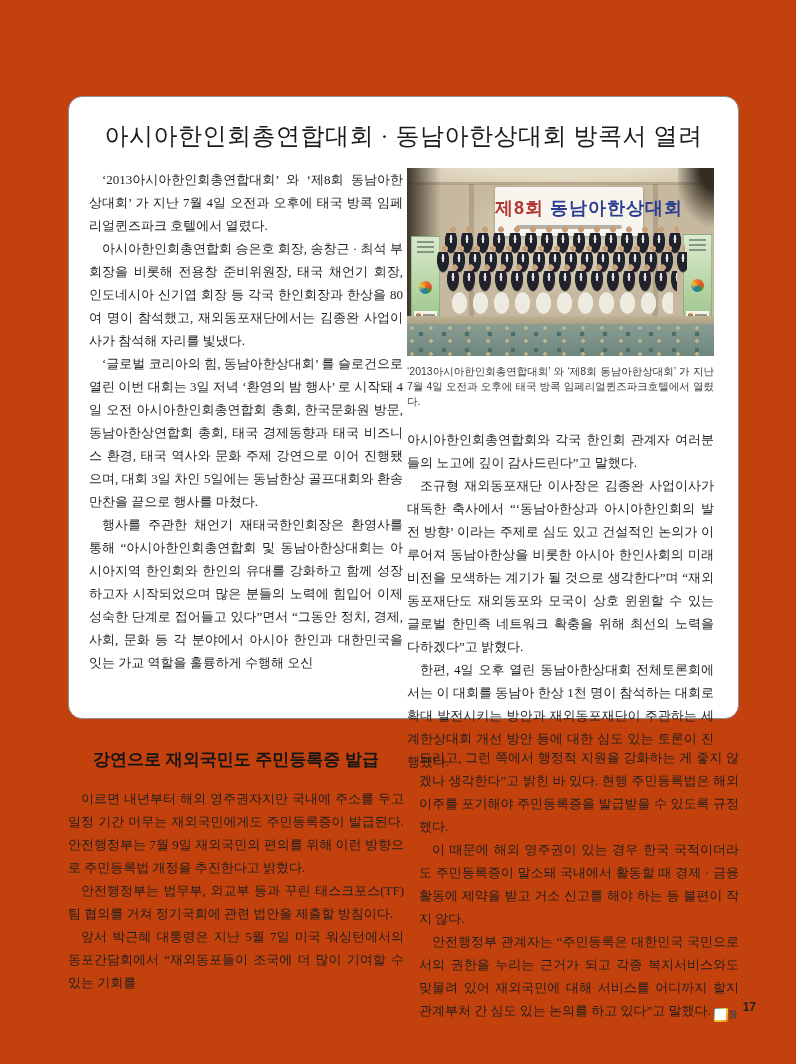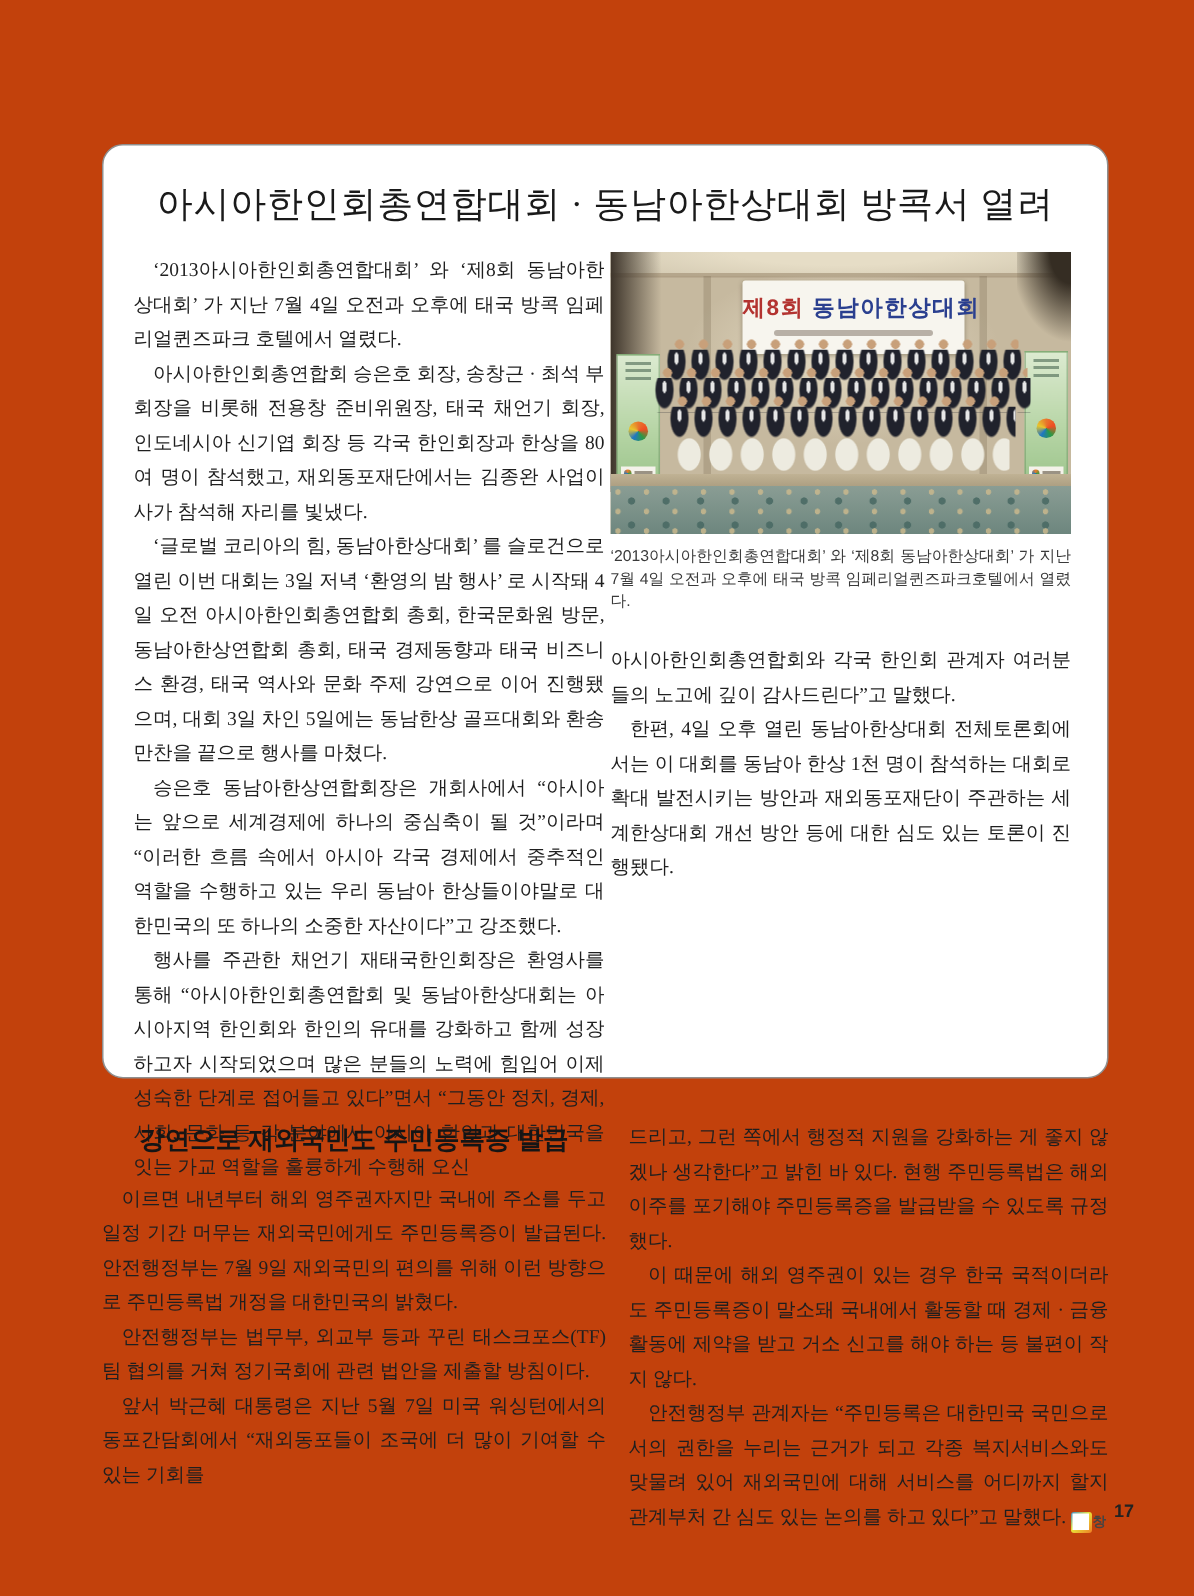--- a/index.html
+++ b/index.html
@@ -39,21 +39,21 @@
              background:conic-gradient(#e8762c, #ef4d23, #2a9a44, #1f77c4, #e8c52c, #e8762c); }
   .sb-foot { position:absolute; bottom:3px; left:2px; right:2px; height:9px; background:#f4f2ea;
              display:flex; align-items:center; justify-content:center; gap:2px; }
   .sb-foot i { width:5px; height:5px; border-radius:50%;
                background:conic-gradient(#ef7c24,#2a9a44,#1f77c4,#ef7c24); }
   .sb-foot b { width:12px; height:3px; background:#9a9284; }
   .stage-banner { position:absolute; left:88px; top:19px; width:148px; height:49px;
                   background:#f7f5ee; border-radius:2px; box-shadow:0 1px 3px rgba(90,80,60,.45);
                   text-align:center; }
   .stage-banner .bn-line { margin-top:9px; font-family:"Liberation Sans","DejaVu Sans",sans-serif;
-                           font-weight:bold; font-size:15px; letter-spacing:1px; white-space:nowrap; }
+                           font-weight:bold; font-size:18px; letter-spacing:1px; white-space:nowrap; }
   .bn-red  { color:#b33330; }
   .bn-navy { color:#2a3f8f; }
   .bn-sub  { margin:5px auto 0; width:72%; height:3.5px; border-radius:2px; background:#a89f93; opacity:.8; }
   .people-row { position:absolute; background-repeat:repeat-x; }
   .heads { height:9px;
            background-image:radial-gradient(circle 3.2px at 8px 4.5px, #c8a07a 93%, rgba(0,0,0,0) 100%);
            background-size:16px 9px; }
   .bodies { height:23px;
             background-image:radial-gradient(ellipse 1.6px 4.5px at 8px 6px, #e6e6e6 82%, rgba(0,0,0,0) 100%),
                              radial-gradient(ellipse 6.4px 13px at 8px 8px, #20222c 88%, rgba(0,0,0,0) 100%);
@@ -96,21 +96,20 @@
 <div class="page">
 
   <section class="article1">
     <h1 class="a1-title">아시아한인회총연합대회 · 동남아한상대회 방콕서 열려</h1>
 
     <div class="a1-cols">
       <div class="col a1-left body-text">
           <p>‘2013아시아한인회총연합대회’ 와 ‘제8회 동남아한상대회’ 가 지난 7월 4일 오전과 오후에 태국 방콕 임페리얼퀸즈파크 호텔에서 열렸다.</p>
           <p>아시아한인회총연합회 승은호 회장, 송창근 · 최석 부회장을 비롯해 전용창 준비위원장, 태국 채언기 회장, 인도네시아 신기엽 회장 등 각국 한인회장과 한상을 80여 명이 참석했고, 재외동포재단에서는 김종완 사업이사가 참석해 자리를 빛냈다.</p>
           <p>‘글로벌 코리아의 힘, 동남아한상대회’ 를 슬로건으로 열린 이번 대회는 3일 저녁 ‘환영의 밤 행사’ 로 시작돼 4일 오전 아시아한인회총연합회 총회, 한국문화원 방문, 동남아한상연합회 총회, 태국 경제동향과 태국 비즈니스 환경, 태국 역사와 문화 주제 강연으로 이어 진행됐으며, 대회 3일 차인 5일에는 동남한상 골프대회와 환송만찬을 끝으로 행사를 마쳤다.</p>
-          <p>승은호 동남아한상연합회장은 개회사에서 “아시아는 앞으로 세계경제에 하나의 중심축이 될 것”이라며 “이러한 흐름 속에서 아시아 각국 경제에서 중추적인 역할을 수행하고 있는 우리 동남아 한상들이야말로 대한민국의 또 하나의 소중한 자산이다”고 강조했다.</p>
           <p>행사를 주관한 채언기 재태국한인회장은 환영사를 통해 “아시아한인회총연합회 및 동남아한상대회는 아시아지역 한인회와 한인의 유대를 강화하고 함께 성장하고자 시작되었으며 많은 분들의 노력에 힘입어 이제 성숙한 단계로 접어들고 있다”면서 “그동안 정치, 경제, 사회, 문화 등 각 분야에서 아시아 한인과 대한민국을 잇는 가교 역할을 훌륭하게 수행해 오신</p>
         </div>
 
       <div class="col a1-right">
 
         <div class="photo">
           <div class="ph-ceiling"></div>
           <div class="ph-molding"></div>
           <div class="ph-wallglow"></div>
           <div class="ph-pilaster" style="left:62px;"></div>
@@ -151,31 +150,32 @@
           <div class="people-row bodies" style="left:38px; top:103px; width:232px;"></div>
           <div class="chairs" style="left:42px; top:124px; width:224px;"></div>
           <div class="ph-platform"></div>
           <div class="ph-carpet"></div>
         </div>
 
         <p class="caption">‘2013아시아한인회총연합대회’ 와 ‘제8회 동남아한상대회’ 가 지난 7월 4일 오전과 오후에 태국 방콕 임페리얼퀸즈파크호텔에서 열렸다.</p>
 
         <div class="body-text cont">
             <p>아시아한인회총연합회와 각국 한인회 관계자 여러분들의 노고에 깊이 감사드린다”고 말했다.</p>
+            <p>조규형 재외동포재단 이사장은 김종완 사업이사가 대독한 축사에서 “‘동남아한상과 아시아한인회의 발전 방향’ 이라는 주제로 심도 있고 건설적인 논의가 이루어져 동남아한상을 비롯한 아시아 한인사회의 미래비전을 모색하는 계기가 될 것으로 생각한다”며 “재외동포재단도 재외동포와 모국이 상호 윈윈할 수 있는 글로벌 한민족 네트워크 확충을 위해 최선의 노력을 다하겠다”고 밝혔다.</p>
             <p>한편,  4일 오후 열린 동남아한상대회 전체토론회에서는 이 대회를 동남아 한상 1천 명이 참석하는 대회로 확대 발전시키는 방안과 재외동포재단이 주관하는 세계한상대회 개선 방안 등에 대한 심도 있는 토론이 진행됐다.</p>
           </div>
       </div>
     </div>
   </section>
 
   <section class="article2">
     <div class="a2-left">
       <h2 class="a2-title">강연으로 재외국민도 주민등록증 발급</h2>
       <div class="body-text">
-          <p>이르면 내년부터 해외 영주권자지만 국내에 주소를 두고 일정 기간 머무는 재외국민에게도 주민등록증이 발급된다. 안전행정부는 7월 9일 재외국민의 편의를 위해 이런 방향으로 주민등록법 개정을 대한민국의 밝혔다.</p>
+          <p>이르면 내년부터 해외 영주권자지만 국내에 주소를 두고 일정 기간 머무는 재외국민에게도 주민등록증이 발급된다. 안전행정부는 7월 9일 재외국민의 편의를 위해 이런 방향으로 주민등록법 개정을 추진한다고 밝혔다.</p>
           <p>안전행정부는 법무부, 외교부 등과 꾸린 태스크포스(TF)팀 협의를 거쳐 정기국회에 관련 법안을 제출할 방침이다.</p>
           <p>앞서 박근혜 대통령은 지난 5월 7일 미국 워싱턴에서의 동포간담회에서 “재외동포들이 조국에 더 많이 기여할 수 있는 기회를</p>
         </div>
     </div>
     <div class="a2-right">
       <div class="body-text cont">
           <p>드리고, 그런 쪽에서 행정적 지원을 강화하는 게 좋지 않겠나 생각한다”고 밝힌 바 있다. 현행 주민등록법은 해외이주를 포기해야 주민등록증을 발급받을 수 있도록 규정했다.</p>
           <p>이 때문에 해외 영주권이 있는 경우 한국 국적이더라도 주민등록증이 말소돼 국내에서 활동할 때 경제 · 금융 활동에 제약을 받고 거소 신고를 해야 하는 등 불편이 작지 않다.</p>
         </div>
       <div class="body-text">

